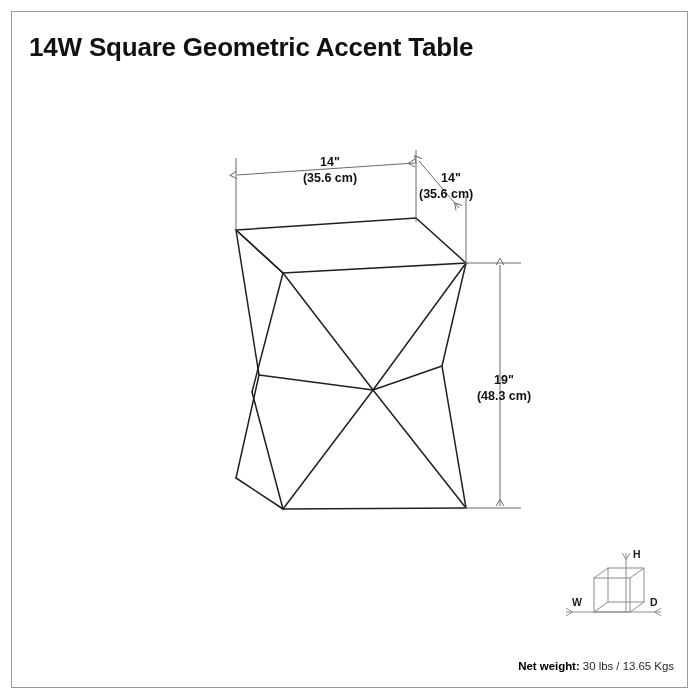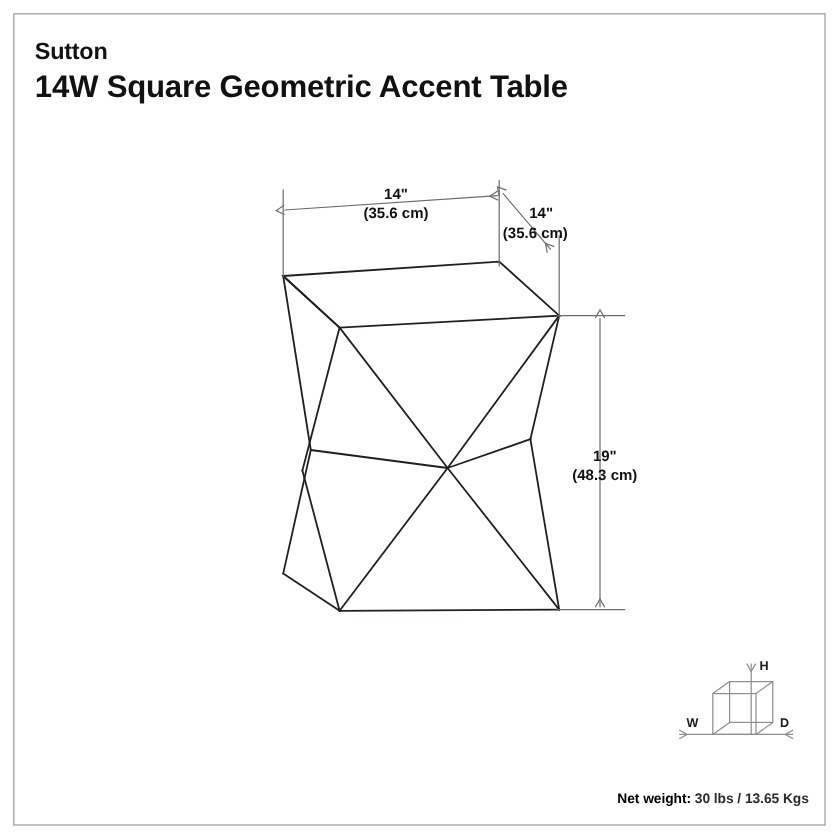--- a/index.html
+++ b/index.html
@@ -61,33 +61,32 @@
     color: #1a1a1a;
     white-space: nowrap;
     letter-spacing: -0.05px;
   }
   #weight-block .wlabel {
     font-weight: bold;
     color: #000000;
     margin-top: 34px;
   }
   #weight-block .wvalue {
-    font-weight: bold;
+    font-weight: normal;
     color: #2a2a2a;
   }
 </style>
 </head>
 <body>
 
 <div id="sheet">
 
   <div id="frame"></div>
 
   <div id="title-block">
-    <div class="line line1">Sutton</div>
     <div class="line line2">14W Square Geometric Accent Table</div>
   </div>
 
   <svg id="drawing" viewBox="0 0 700 700" xmlns="http://www.w3.org/2000/svg">
 
     <defs>
       <marker id="arrL" markerWidth="9" markerHeight="9" refX="8" refY="4.5" orient="auto" markerUnits="strokeWidth">
         <path d="M8,0.6 L1.2,4.5 L8,8.4" fill="none" stroke="#6b6b6b" stroke-width="1"></path>
       </marker>
       <marker id="arrR" markerWidth="9" markerHeight="9" refX="8" refY="4.5" orient="auto" markerUnits="strokeWidth">

